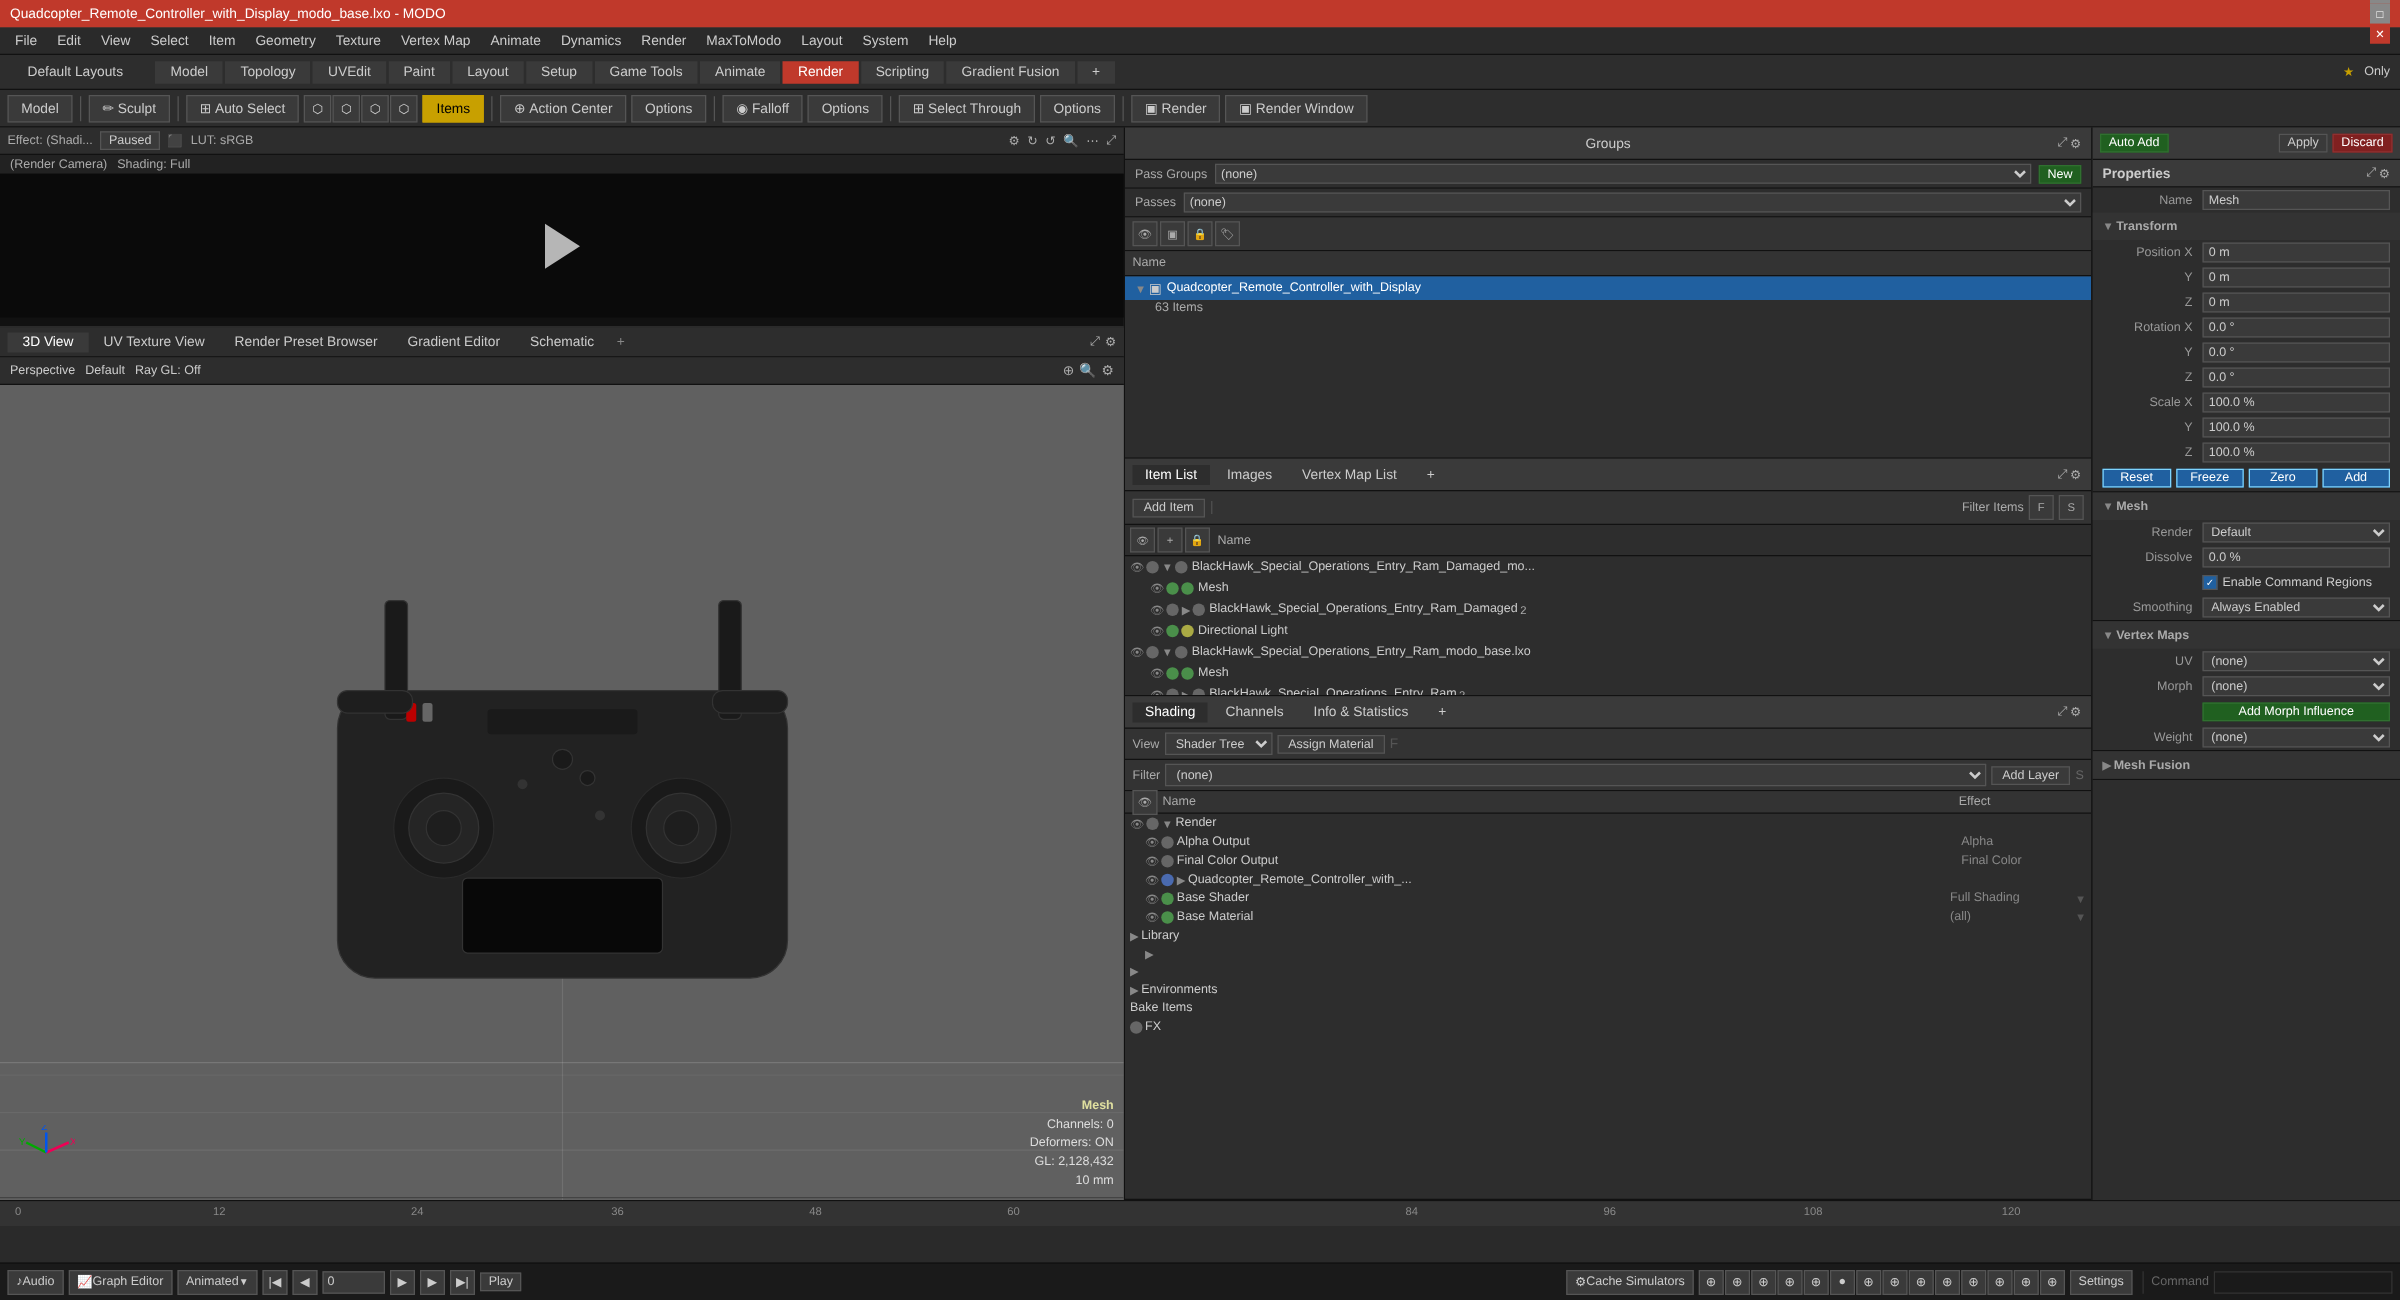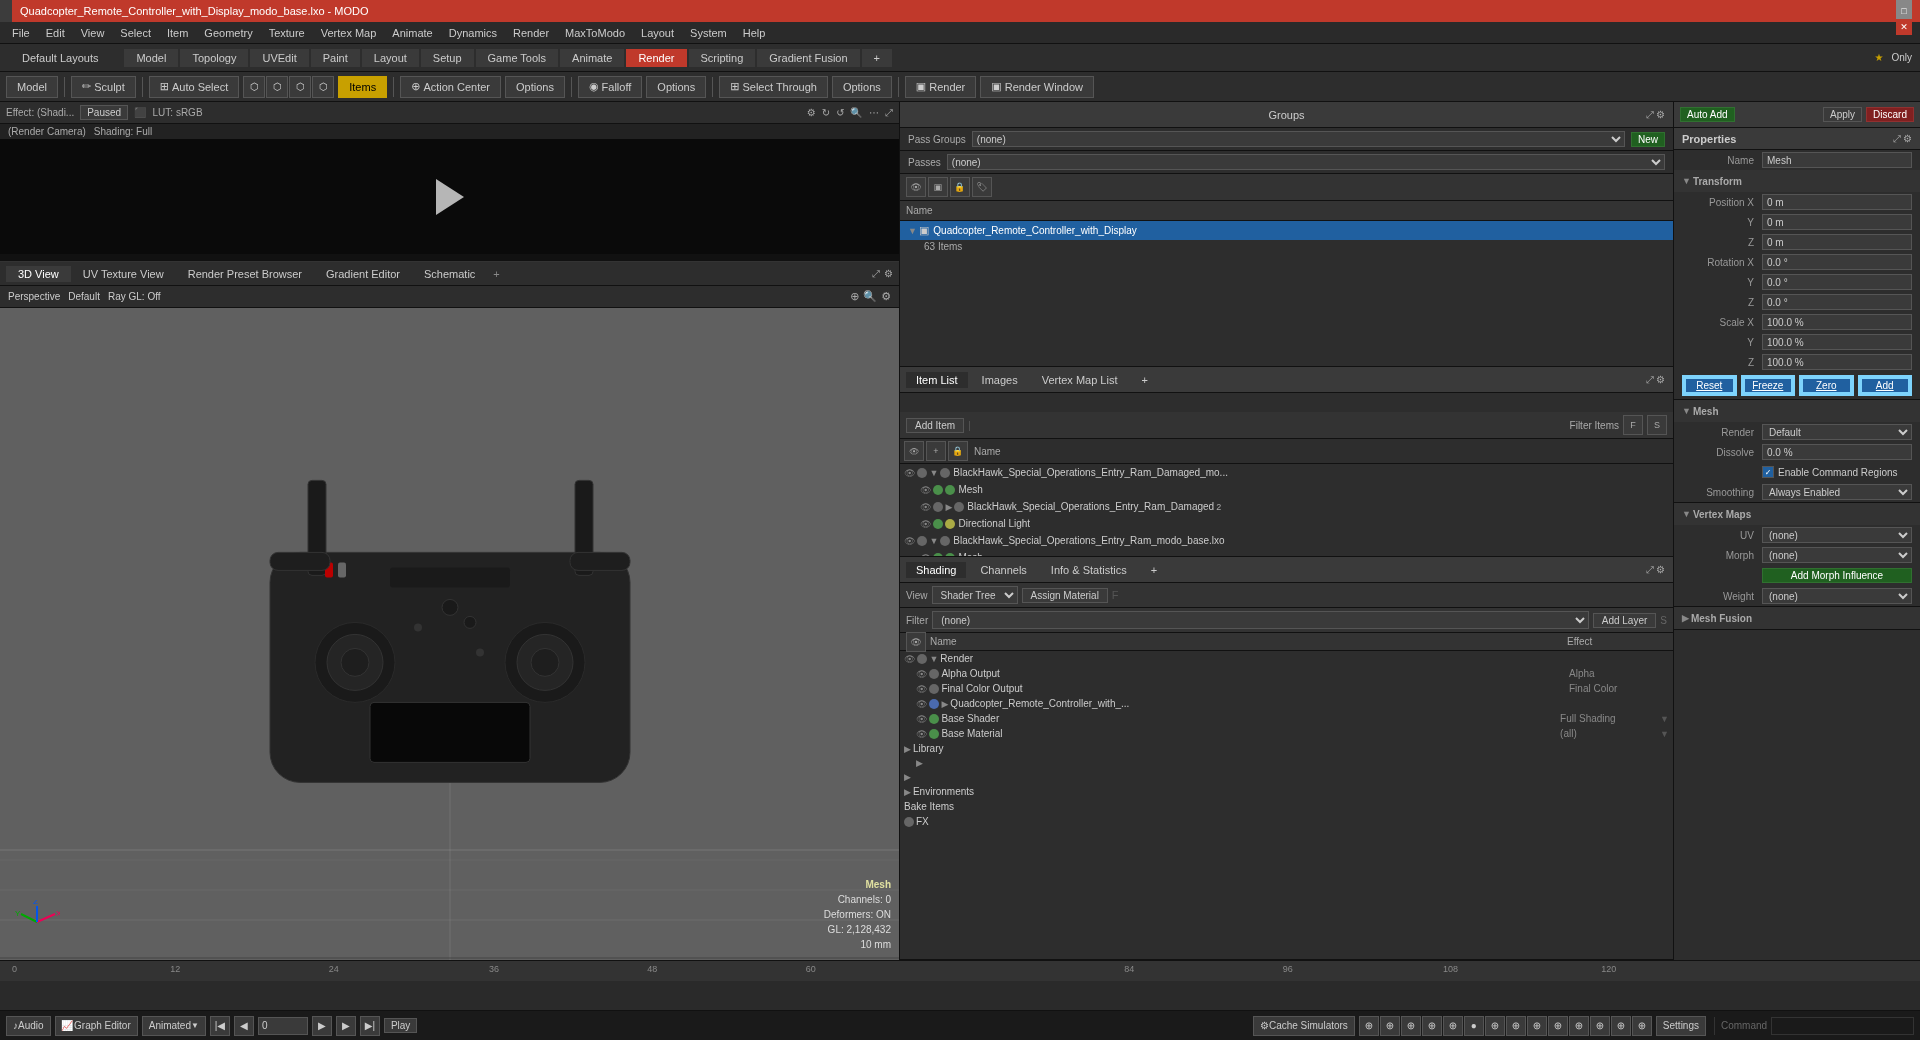--- a/index.html
+++ b/index.html
@@ -1,19 +1,19 @@
 <!DOCTYPE html>
 <html><head>
   <meta charset="utf-8">
   <style>
     * { margin: 0; padding: 0; box-sizing: border-box; }
     body { background: #3c3c3c; color: #ccc; font-family: 'Segoe UI', Arial, sans-serif; font-size: 11px; width: 1920px; height: 1040px; overflow: hidden; }
 
     
-    #title-bar { background: #c0392b; color: #fff; height: 22px; display: flex; align-items: center; justify-content: space-between; padding: 0 8px; margin-left: 12px; }
+    #title-bar { background: #c0392b; color: #fff; height: 22px; display: flex; align-items: center; justify-content: space-between; padding: 0 8px; }
     .win-btn { width: 16px; height: 16px; background: #888; border: none; cursor: pointer; color: #fff; font-size: 9px; display: flex; align-items: center; justify-content: center; }
 
     
     #menu-bar { background: #2a2a2a; height: 22px; display: flex; align-items: center; padding: 0 4px; border-bottom: 1px solid #111; }
     .menu-item { padding: 2px 8px; color: #ccc; cursor: pointer; font-size: 11px; }
 
     
     #layout-tabs { background: #2d2d2d; height: 28px; display: flex; align-items: center; padding: 0 8px; border-bottom: 1px solid #111; gap: 4px; }
     .layout-tab { padding: 3px 14px; color: #ccc; cursor: pointer; font-size: 11px; }
     .layout-mode { padding: 3px 12px; color: #ccc; cursor: pointer; font-size: 11px; background: #3a3a3a; }
@@ -60,21 +60,21 @@
     
     #properties-panel { width: 240px; background: #2d2d2d; border-left: 1px solid #111; display: flex; flex-direction: column; overflow-y: auto; }
     .prop-section { border-bottom: 1px solid #111; }
     .prop-section-header { background: #333; height: 22px; display: flex; align-items: center; padding: 0 8px; font-size: 10px; color: #aaa; font-weight: bold; cursor: pointer; }
     .prop-row { display: flex; align-items: center; padding: 2px 8px; height: 20px; }
     .prop-label { color: #999; font-size: 10px; flex: 0 0 80px; text-align: right; padding-right: 8px; }
     .prop-value-input { flex: 1; background: #3a3a3a; border: 1px solid #555; color: #ccc; font-size: 10px; padding: 1px 4px; height: 16px; width: 100%; }
     .prop-dropdown { flex: 1; background: #3a3a3a; border: 1px solid #555; color: #ccc; font-size: 10px; height: 16px; padding: 0 2px; }
     .prop-checkbox { display: flex; align-items: center; gap: 4px; font-size: 10px; color: #ccc; }
     .prop-check { width: 12px; height: 12px; background: #2060a0; border: 1px solid #555; display: flex; align-items: center; justify-content: center; font-size: 8px; color: #fff; }
-    .prop-btn { padding: 1px 2px; background: #2060a0; border: 4px solid #7dd3fc; color: #fff; cursor: pointer; font-size: 10px; text-decoration: underline; }
+    .prop-btn { padding: 1px 2px; background: #2060a0; border: 1px solid #7dd3fc; color: #fff; cursor: pointer; font-size: 10px; }
     .pb-btn { padding: 1px 6px; background: #3a3a3a; border: 1px solid #555; color: #ccc; cursor: pointer; font-size: 10px; height: 20px; display: flex; align-items: center; }
     .pb-icon { width: 20px; height: 20px; display: flex; align-items: center; justify-content: center; cursor: pointer; color: #ccc; font-size: 10px; background: #3a3a3a; border: 1px solid #555; }
     .pb-input { width: 50px; height: 18px; background: #3a3a3a; border: 1px solid #555; color: #ccc; font-size: 10px; padding: 0 3px; }
 
     
     #right-combined { display: flex; flex-direction: row; flex: 1; }
     #right-main { flex: 1; display: flex; flex-direction: column; overflow: hidden; }
 
     .color-dot { width: 10px; height: 10px; border-radius: 50%; display: inline-block; }
 
@@ -363,21 +363,21 @@
         <div style="background:#3a3a3a; height:26px; display:flex; align-items:center; padding:0 6px; gap:4px; border-bottom:1px solid #111; position:relative;">
           <span class="il-tab active">Item List</span>
           <span class="il-tab">Images</span>
           <span class="il-tab">Vertex Map List</span>
           <span class="il-tab">+</span>
           <div style="position:absolute; right:8px; display:flex; gap:2px;">
             <span style="cursor:pointer; color:#aaa; font-size:10px;">⤢</span>
             <span style="cursor:pointer; color:#aaa; font-size:10px;">⚙</span>
           </div>
         </div>
-        <div style="display:flex; align-items:center; padding:3px 6px; gap:4px; background:#333; border-bottom:1px solid #111;margin-top:19px;">
+        <div style="display:flex; align-items:center; padding:3px 6px; gap:4px; background:#333; border-bottom:1px solid #111;">
           <button class="il-btn">Add Item</button>
           <span style="color:#555;">|</span>
           <span style="font-size:10px; color:#aaa; flex:1; text-align:right;">Filter Items</span>
           <div class="gp-icon">F</div>
           <div class="gp-icon">S</div>
         </div>
 
         <div style="display:flex; align-items:center; padding:2px 4px; gap:2px; background:#2d2d2d; border-bottom:1px solid #111;">
           <div class="gp-icon" style="font-size:8px;">👁</div>
           <div class="gp-icon">+</div>

